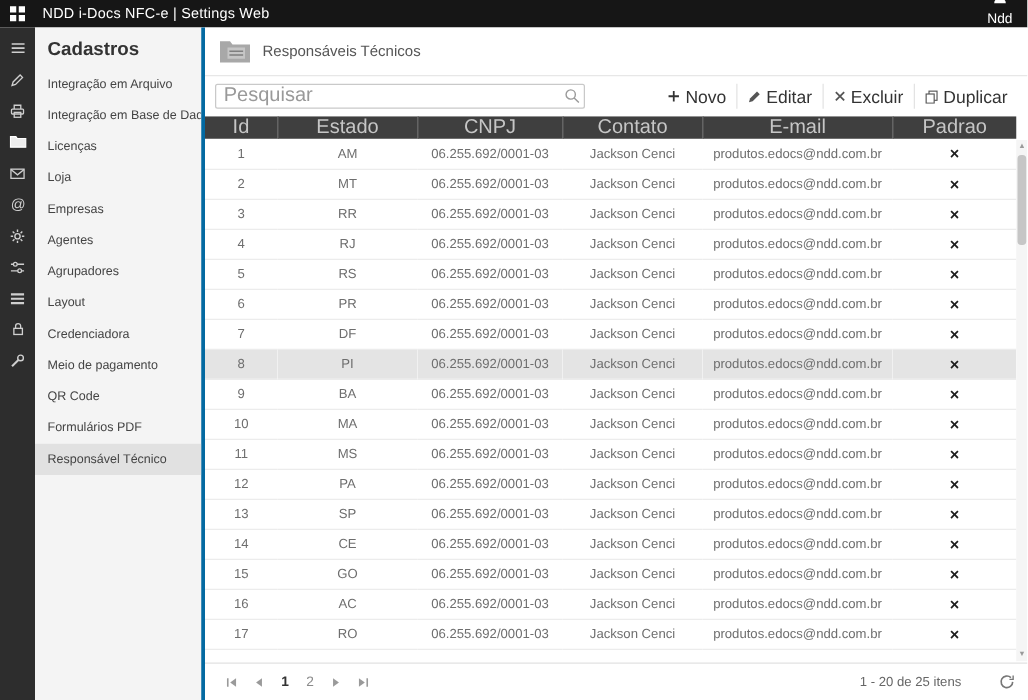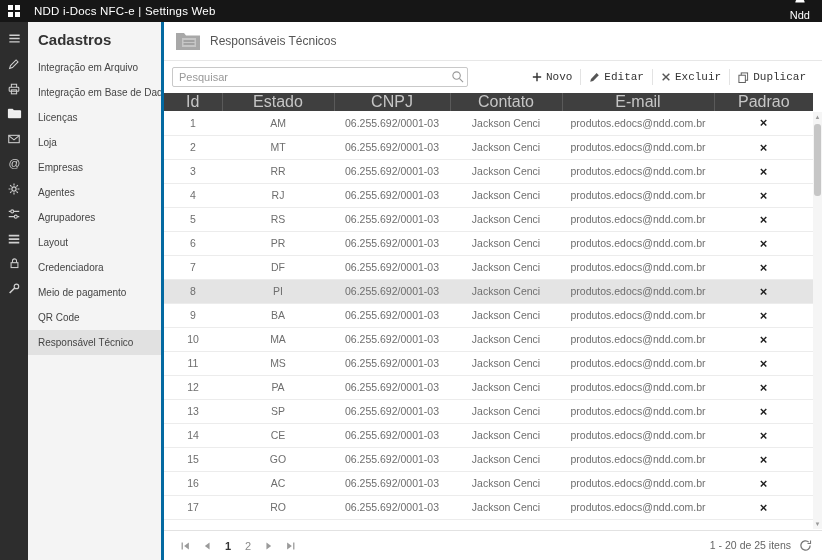--- a/index.html
+++ b/index.html
@@ -39,30 +39,30 @@
 
   
   .main { flex:1; display:flex; flex-direction:column; min-width:0; background:#fff; }
   .page-header { display:flex; align-items:center; gap:8px; padding:7px 10px; border-bottom:1px solid #e7e7e7; flex:0 0 auto; }
   .page-title { font-size:12px; color:#555; font-weight:400; }
 
   .toolbar { display:flex; align-items:center; padding:6px 8px; flex:0 0 auto; }
   .search { position:relative; width:296px; }
   .search input {
     width:100%; height:20px; border:1px solid #c9c9c9; border-radius:2px;
-    font-size:11px; padding:0 36px 0 6px; color:#333; outline:none;
+    font-size:16px; padding:0 36px 0 6px; color:#333; outline:none;
     font-family:"Liberation Sans", sans-serif;
   }
   .search input::placeholder { color:#999; }
   .search .mag { position:absolute; right:4px; top:3px; }
   .tb-buttons { margin-left:auto; display:flex; align-items:center; }
   .tbtn {
     display:flex; align-items:center; gap:4px; background:none; border:none;
-    font-size:11px; color:#333; padding:2px 8px; cursor:pointer;
-    font-family:Liberation Mono, monospace;
+    font-size:14px; color:#333; padding:2px 8px; cursor:pointer;
+    font-family:Liberation Sans, sans-serif;
   }
   .tbtn + .tbtn { border-left:1px solid #e3e3e3; }
 
   
   .grid { flex:1; position:relative; overflow:hidden; min-height:0; }
   table { border-collapse:collapse; width:calc(100% - 9px); table-layout:fixed; }
   thead th {
     background:#3f3f3f; color:#c6c6c6; font-weight:400; font-size:16px;
     height:18px; border-right:1px solid #5a5a5a; text-align:center; padding:0;
   }
@@ -83,21 +83,21 @@
   .vthumb { position:absolute; left:1px; top:12px; width:7px; height:72px; background:#c6c6c6; border-radius:3px; cursor:pointer; }
 
   
   .pager { flex:0 0 30px; border-top:1px solid #e2e2e2; display:flex; align-items:center; padding:0 10px; background:#fff; }
   .pg-btn { background:none; border:none; width:22px; height:22px; display:flex; align-items:center; justify-content:center; cursor:pointer; padding:0; }
   .page-btn {
     background:none; border:none; font-size:11px; color:#8a8a8a; width:20px; height:22px; cursor:pointer;
     font-family:"Liberation Sans", sans-serif;
   }
   .page-btn.current { color:#333; font-weight:700; }
-  .pager-right { margin-left:auto; display:flex; gap:8px; font-size:10.5px; color:#666; }
+  .pager-right { margin-left:auto; display:flex; align-items:center; gap:30px; font-size:10.5px; color:#666; }
   .refresh-btn { background:none; border:none; cursor:pointer; padding:0; display:flex; }
 </style>
 </head>
 <body>
 
 <div class="app">
 
   <div class="topbar">
     <div class="apps-btn">
       <span class="grid-icon">
@@ -195,20 +195,21 @@
           <div class="side-item"><span>Integração em Base de Dados</span></div>
           <div class="side-item"><span>Licenças</span></div>
           <div class="side-item"><span>Loja</span></div>
           <div class="side-item"><span>Empresas</span></div>
           <div class="side-item"><span>Agentes</span></div>
           <div class="side-item"><span>Agrupadores</span></div>
           <div class="side-item"><span>Layout</span></div>
           <div class="side-item"><span>Credenciadora</span></div>
           <div class="side-item"><span>Meio de pagamento</span></div>
           <div class="side-item"><span>QR Code</span></div>
+          <div class="side-item"><span>Formulários PDF</span></div>
           <div class="side-item selected"><span>Responsável Técnico</span></div>
         </div>
     </div>
 
     <div class="main">
 
       <div class="page-header">
         <svg width="28" height="24" viewBox="0 0 28 24">
             <path fill="#a8a8a8" d="M2 4h8l2 2.6h14V21H2z"></path>
             <path fill="#fff" d="M8 9h14v9H8z" opacity="0.35"></path>

